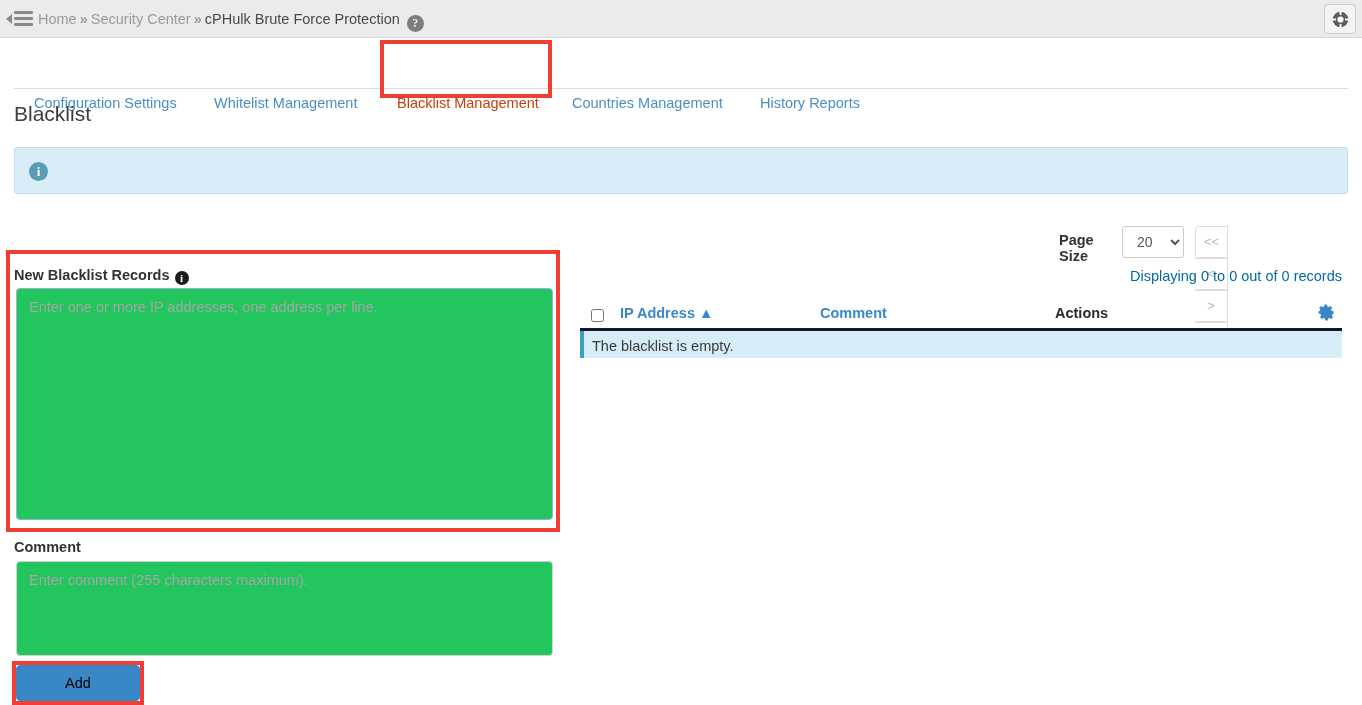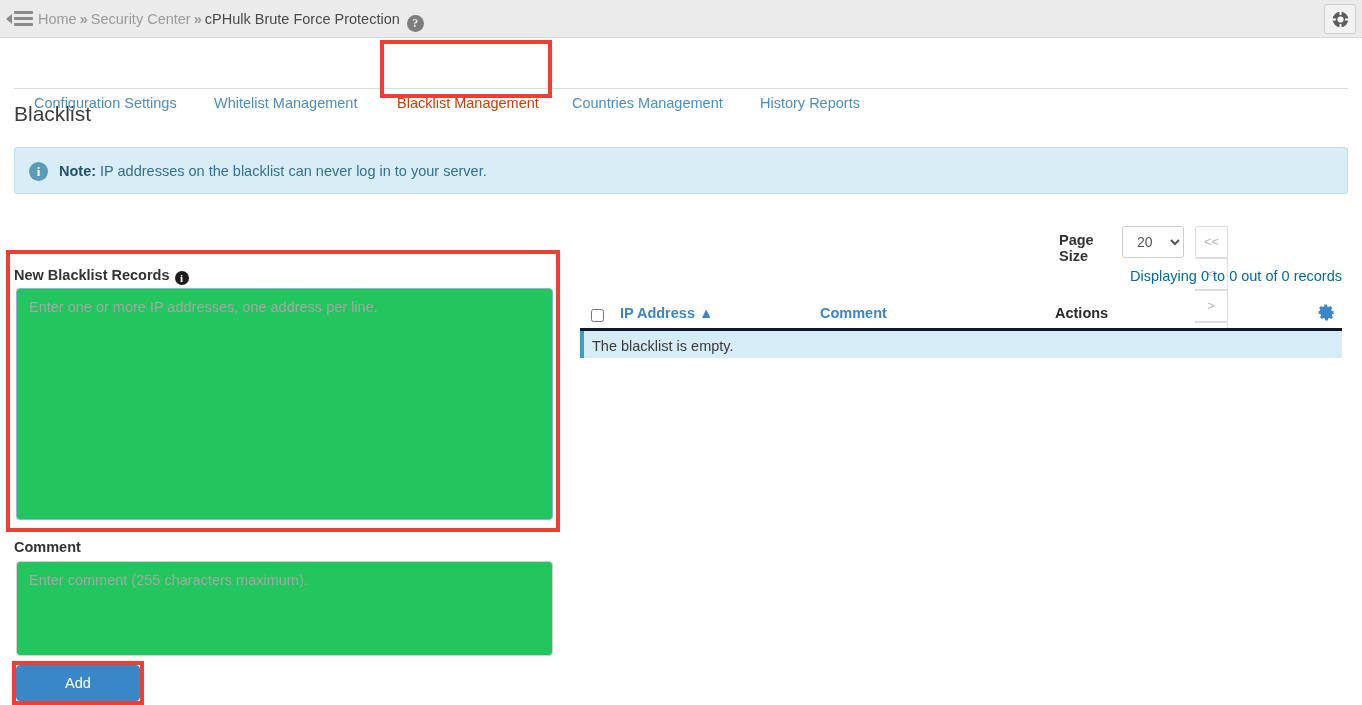--- a/index.html
+++ b/index.html
@@ -150,21 +150,21 @@
     border: 1px solid #8cb6d4;
   }
   .ta-comment {
     left: 16px; top: 561px; width: 537px; height: 95px;
     border: 1px solid #d2d2d2;
   }
   .add-btn {
     position: absolute; left: 16px; top: 665px;
     width: 124px; height: 36px;
     background: #3a87c8; border: 1px solid #3a87c8; border-radius: 4px;
-    color: #ffffff; font-size: 14.5px;
+    color: #000000; font-size: 14.5px;
     font-family: "Liberation Sans", sans-serif;
     cursor: pointer;
   }
 
   
   .pagesize-row {
     position: absolute; left: 1043px; top: 226px;
     height: 32px;
   }
   .pagesize-label {
@@ -265,21 +265,20 @@
   <div class="tab t4">Countries Management</div>
   <div class="tab t5">History Reports</div>
 </div>
 <div class="tabline"></div>
 <div class="redbox tabbox"></div>
 
 <h1 class="page-title">Blacklist</h1>
 
 <div class="note">
   <div class="info-icon">i</div>
-  <div class="note-text"><b>Note:</b><span> IP addresses on the blacklist can never log in to your server.</span></div>
 </div>
 
 <div class="form-label lbl-records"><span>New Blacklist Records</span><span class="i-dark">i</span></div>
 
 <textarea class="ta ta-records" placeholder="Enter one or more IP addresses, one address per line." style=""></textarea>
 
 <div class="form-label lbl-comment">Comment</div>
 
 <textarea class="ta ta-comment" placeholder="Enter comment (255 characters maximum)." style=""></textarea>
 

